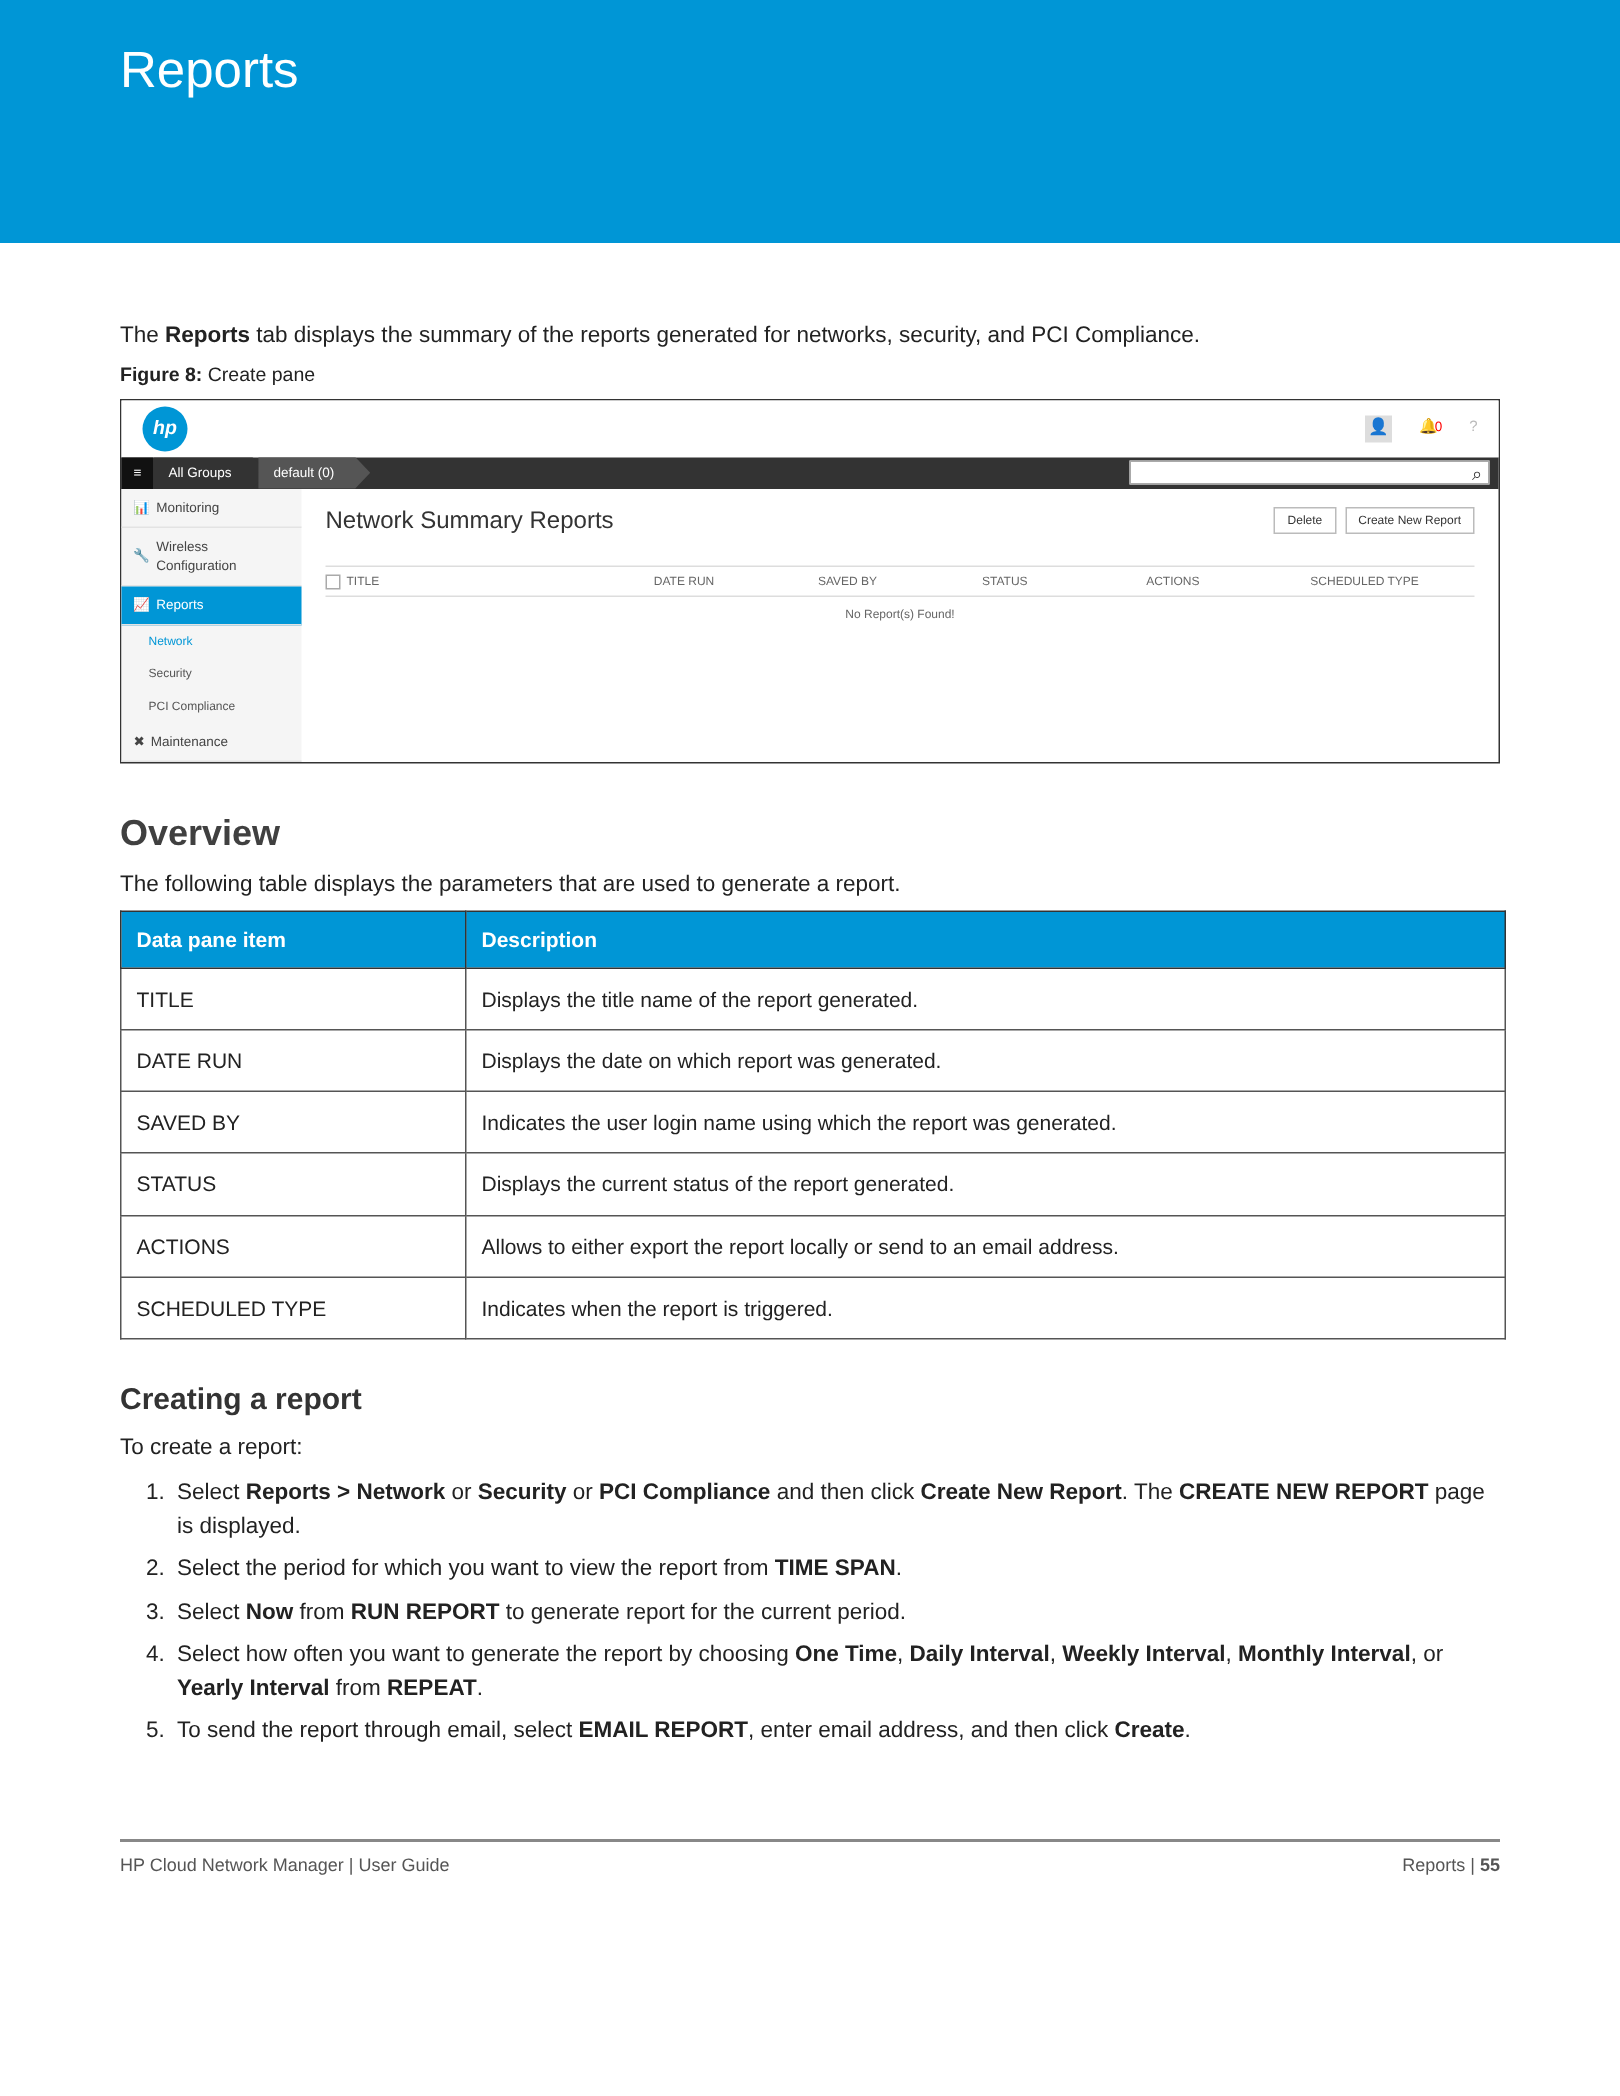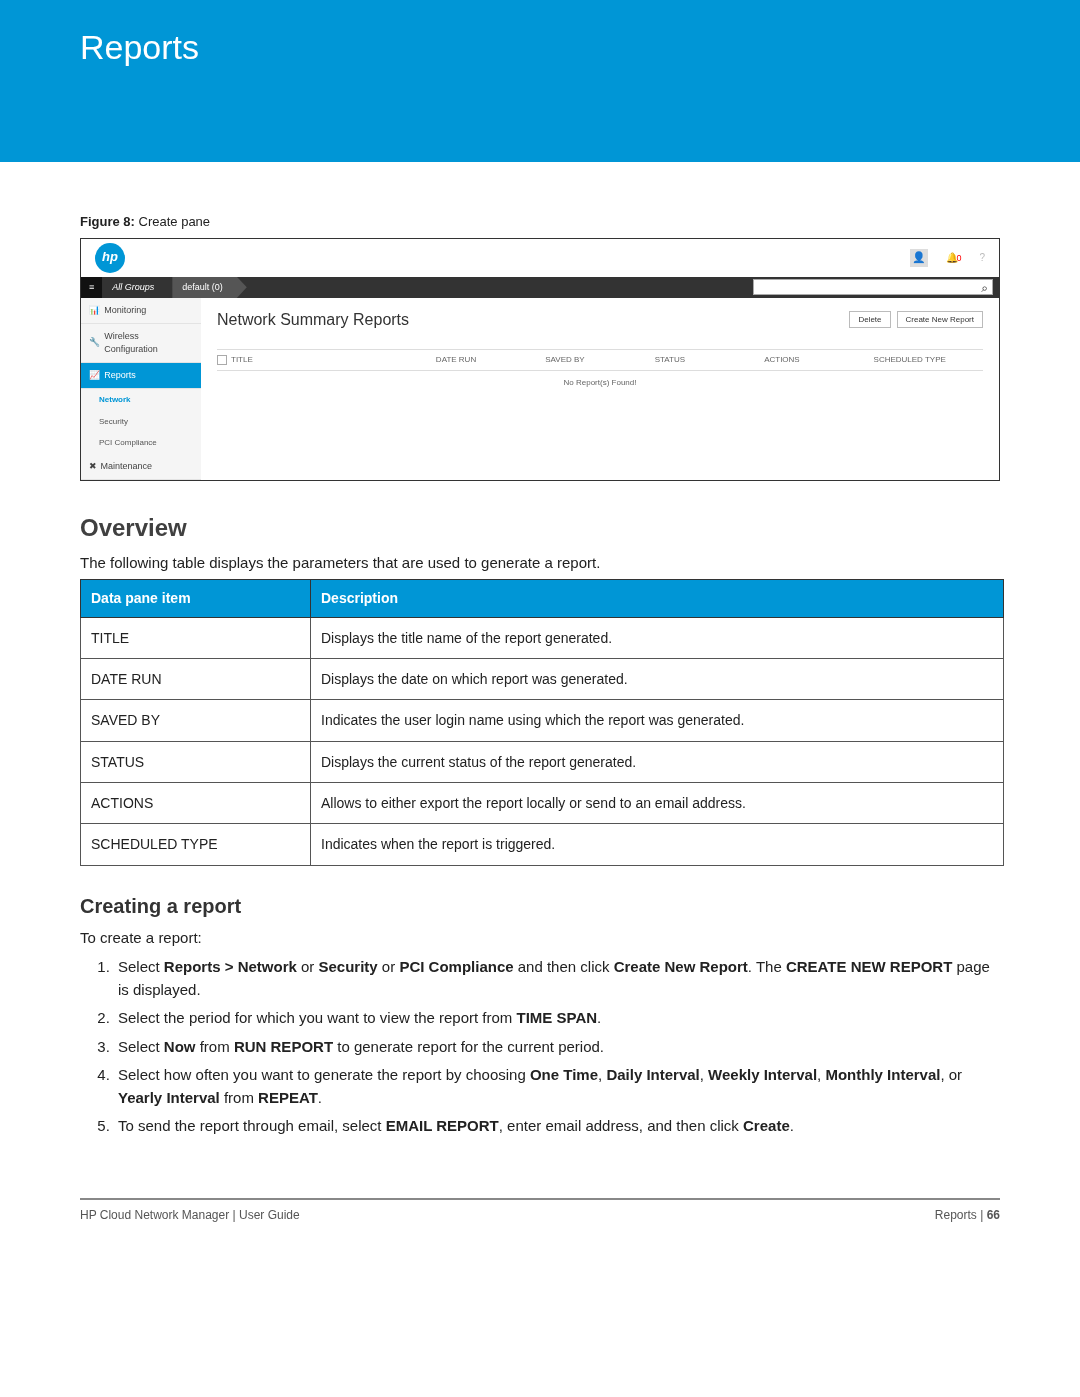--- a/index.html
+++ b/index.html
@@ -15,29 +15,29 @@
   
   .figwrap { border: 1px solid #333; margin-bottom: 30px; font-size: 10px; color:#333; }
   .figtop { display:flex; align-items:center; justify-content:space-between; padding:4px 14px; background:#fff;gap:36px; }
   .hp-logo { width:30px; height:30px; border-radius:50%; background:#0096d6; color:#fff; display:flex; align-items:center; justify-content:center; font-size:13px; font-style:italic; font-weight:bold; }
   .figtop-icons { display:flex; gap:18px; align-items:center; color:#555; }
   .icon-box { width:18px; height:18px; background:#ddd; display:inline-flex; align-items:center; justify-content:center; font-size:11px; }
   .notif-red { color:#f00; font-size:9px; margin-left:-2px; }
   .crumb { background:#333; color:#fff; display:flex; align-items:center; gap:0; font-size:9px; }
   .crumb .menu-icon { padding:4px 8px; background:#111; }
   .crumb .crumb-item { padding:4px 24px 4px 10px; background:#555; clip-path: polygon(0 0, calc(100% - 10px) 0, 100% 50%, calc(100% - 10px) 100%, 0 100%); margin-right:-6px; }
-  .crumb .crumb-item.first { background:#333;font-style:italic; }
+  .crumb .crumb-item.first { background:#333; }
   .crumb .search { margin-left:auto; width:240px; background:#fff; height:16px; position:relative; border:1px solid #aaa; margin-right:6px;}
   .crumb .search::after { content:"⌕"; position:absolute; right:4px; top:0px; color:#333; font-size:12px; }
   .figbody { display:flex; min-height:170px; }
   .sidebar { width:120px; background:#f5f5f5; font-size:9px; }
   .sidebar .side-item { padding:6px 8px; border-bottom:1px solid #e3e3e3; display:flex; align-items:center; gap:4px; color:#444;}
   .sidebar .side-item.active { background:#0096d6; color:#fff; }
   .sidebar .side-sub { padding:5px 6px 5px 18px; font-size:8px; color:#555;}
-  .sidebar .side-sub.sel { color:#0096d6; font-weight:bold;}
+  .sidebar .side-sub.sel { color:#0096d6; font-weight:normal;}
   .main { flex:1; padding:10px 16px; }
   .main-head { display:flex; justify-content:space-between; align-items:center; }
   .main-head h3 { font-size:16px; font-weight:400; color:#333; }
   .main-head .btns { display:flex; gap:6px; }
   .main-head .hbtn { border:1px solid #bbb; padding:2px 8px; font-size:8px; background:#fff; }
   .gridhead { display:flex; font-size:8px; color:#666; margin-top:18px; border-top:1px solid #ddd; border-bottom:1px solid #ddd; padding:4px 0; }
   .gridhead span { flex:1; }
   .gridhead span.first { flex:2; display:flex; gap:4px; align-items:center;}
   .gridhead span.first::before{content:""; width:8px; height:8px; border:1px solid #aaa; display:inline-block;}
   .norep { text-align:center; font-size:8px; color:#666; padding:6px 0; }
@@ -59,20 +59,23 @@
 </style>
 </head>
 <body>
 
 <div class="page">
   <div class="banner">
     <h1>Reports</h1>
   </div>
 
   <div class="content">
+    <p>
+      <span>The </span><b>Reports</b><span> tab displays the summary of the reports generated for networks, security, and PCI Compliance.</span>
+    </p>
 
     <p class="figcap">
       <span class="figlabel">Figure 8:</span><span> Create pane</span>
     </p>
 
     <div class="figwrap">
       <div class="figtop">
         <div class="hp-logo">hp</div>
         <div class="figtop-icons">
           <span class="icon-box">👤</span>
@@ -186,15 +189,15 @@
       </li>
       <li>
         <span>To send the report through email, select </span><b>EMAIL REPORT</b><span>, enter email address, and then click </span><b>Create</b><span>.</span>
       </li>
     </ol>
   </div>
 
   <hr class="footer-hr">
   <div class="footer">
     <span>HP Cloud Network Manager | User Guide</span>
-    <span><span>Reports  |  </span><b>66</b></span>
+    <span><span>Reports  |  </span><b>55</b></span>
   </div>
 </div>
 
 </body></html>

